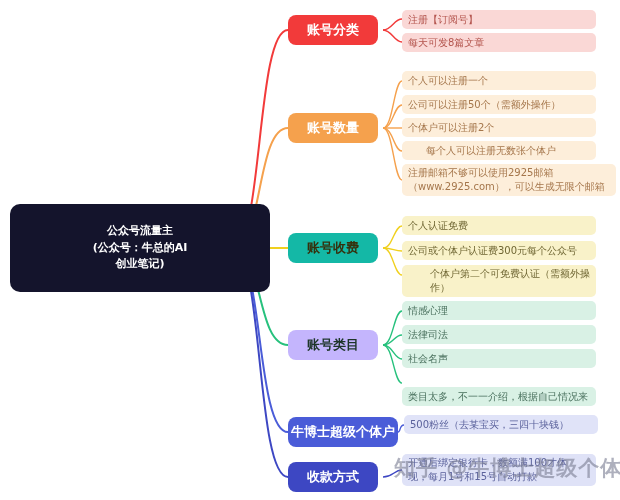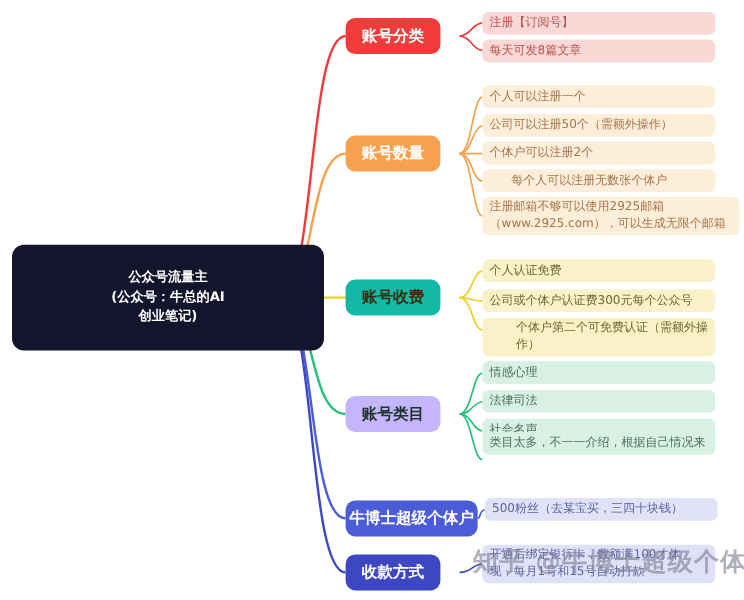--- a/index.html
+++ b/index.html
@@ -11,21 +11,21 @@
   svg.links{position:absolute;left:0;top:0;z-index:0;}
   svg.links path{fill:none;}
 
   .center-node{
     position:absolute;left:10px;top:204px;width:260px;height:88px;
     background:#14142c;border-radius:10px;color:#ffffff;
     display:flex;align-items:center;justify-content:center;text-align:center;
     font-weight:bold;font-size:11px;line-height:1.5;white-space:pre-line;z-index:2;
   }
   .branch-node{
-    position:absolute;left:288px;height:30px;width:79px;border-radius:8px;
+    position:absolute;left:288px;height:30px;width:90px;border-radius:8px;
     display:flex;align-items:center;justify-content:center;
     font-weight:bold;font-size:13px;z-index:2;box-sizing:border-box;
   }
   .bn1{top:15px;background:#f23a3a;color:#ffffff;}
   .bn2{top:113px;background:#f5a14d;color:#ffffff;}
   .bn3{top:233px;background:#14b8a6;color:#35300d;text-align:center;}
   .bn4{top:330px;background:#c4b5fd;color:#1d3529;}
   .bn5{top:417px;background:#4a5cd8;color:#ffffff;width:110px;}
   .bn6{top:462px;background:#3d47c3;color:#ffffff;}
 
@@ -106,21 +106,21 @@
   <div class="leaf lf2 wide" style="top:164px;">注册邮箱不够可以使用2925邮箱
 （www.2925.com），可以生成无限个邮箱</div>
 
   <div class="leaf lf3" style="top:216px;">个人认证免费</div>
   <div class="leaf lf3" style="top:241px;">公司或个体户认证费300元每个公众号</div>
   <div class="leaf lf3" style="top:265px;padding-left:28px;">个体户第二个可免费认证（需额外操作）</div>
 
   <div class="leaf lf4" style="top:301px;">情感心理</div>
   <div class="leaf lf4" style="top:325px;">法律司法</div>
   <div class="leaf lf4" style="top:349px;">社会名声</div>
-  <div class="leaf lf4" style="top:360px;font-family:Liberation Serif, serif;">类目太多，不一一介绍，根据自己情况来</div>
+  <div class="leaf lf4" style="top:387px;font-family:Liberation Serif, serif;">类目太多，不一一介绍，根据自己情况来</div>
 
   <div class="leaf lf5" style="top:415px;left:404px;">500粉丝（去某宝买，三四十块钱）</div>
 
   <div class="leaf lf6" style="top:454px;">开通后绑定银行卡，数额满100才体
 现，每月1号和15号自动打款</div>
 
   <div class="watermark">知乎 @牛博士超级个体户</div>
 </div>
 
 </body></html>

